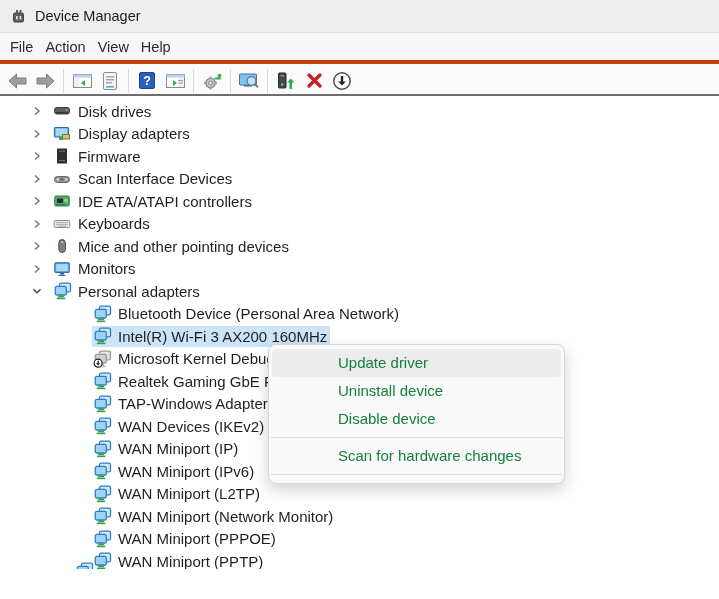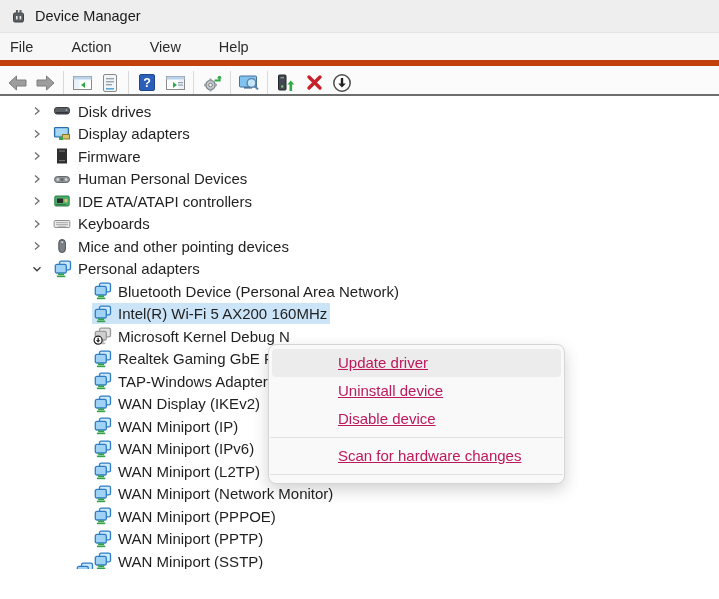--- a/index.html
+++ b/index.html
@@ -7,22 +7,22 @@
     font-family:"Liberation Sans",sans-serif;color:#1f1f1f;background:#fff;}
 
   
   .titlebar{height:32px;background:#eeeeee;display:flex;align-items:center;
     border-bottom:1px solid #e3e3e3;}
   .app-icon{margin-left:10px;display:flex;align-items:center;}
   .title{margin-left:8px;font-size:14.5px;color:#1a1a1a;}
 
   
   .menubar{height:27px;background:#f7f7f7;display:flex;align-items:center;
-    border-bottom:6px solid #c2410c;font-size:14.5px;color:#2b2b2b;}
-  .menu-item{margin-left:26px;padding:2px 6px;cursor:default;}
+    border-bottom:4px solid #c2410c;font-size:14.5px;color:#2b2b2b;}
+  .menu-item{margin-left:0;padding:2px 6px;cursor:default;}
   .menu-item:first-child{margin-left:4px;}
 
   
   .toolbar{height:33px;background:#fbfbfb;display:flex;align-items:center;
     border-bottom:1px solid #e0e0e0;}
   .tbtn{display:flex;align-items:center;justify-content:center;width:26px;height:26px;margin:0 1px;}
   .tbtn:first-child{margin-left:4px;}
   .tsep{width:1px;height:24px;background:#d9d9d9;margin:0 4px;}
 
   
@@ -35,21 +35,21 @@
   .rsel.sel{background:var(--sel,#cce4f7);}
   .ticon{width:19px;height:18px;margin-left:8px;margin-right:6px;display:flex;align-items:center;flex:none;}
   .trow.child .ticon{margin-left:0;}
   .tlabel{color:#1f1f1f;}
   .partial-icon-row{position:absolute;left:75px;bottom:-15px;}
 
   
   .context-menu{position:absolute;left:268px;top:344px;width:295px;
     background:#f9f9f9;border:1px solid #d5d5d5;border-radius:8px;
     box-shadow:0 6px 16px rgba(0,0,0,.18);padding:4px 0;z-index:50;font-size:15px;}
-  .mitem{height:28px;line-height:28px;padding-left:66px;margin:0 3px;border-radius:4px;color:#be185d;text-decoration:underline;}
+  .mitem{height:28px;line-height:28px;padding-left:66px;margin:0 3px;border-radius:4px;color:#15803d;}
   .mitem.hl{background:var(--mhl,#ececec);}
   .mitem.bold{font-weight:bold;}
   .msep{height:1px;background:#e1e1e1;margin:4px 1px;}
 </style>
 </head>
 <body>
 
 <div class="window">
 
   <div class="titlebar">
@@ -231,21 +231,21 @@
         </span>
         <span class="rsel">
           <span class="ticon">
             <svg width="18" height="18" viewBox="0 0 18 18">
               <rect x="1.5" y="6.5" width="15" height="6" rx="3" fill="#8f9499" stroke="#63686d"></rect>
               <circle cx="4.8" cy="9.5" r="1.3" fill="#d7dadd"></circle>
               <circle cx="13.2" cy="9.5" r="1.3" fill="#d7dadd"></circle>
               <rect x="7.5" y="8.2" width="3" height="2.6" fill="#63686d"></rect>
             </svg>
           </span>
-          <span class="tlabel">Human Personal Devices</span>
+          <span class="tlabel">Scan Interface Devices</span>
         </span>
       </div>
       <div class="trow">
         <span class="chev">
           <svg width="12" height="12" viewBox="0 0 12 12">
             <path d="M4 2.5 L8 6 L4 9.5" fill="none" stroke="#6e6e6e" stroke-width="1.3"></path>
           </svg>
         </span>
         <span class="rsel">
           <span class="ticon">
@@ -290,20 +290,38 @@
               <line x1="9.1" y1="2.8" x2="9.1" y2="7.5" stroke="#4e5357" stroke-width="1.1"></line>
               <rect x="8.3" y="4" width="1.7" height="2.6" rx="0.8" fill="#d7dadd"></rect>
             </svg>
           </span>
           <span class="tlabel">Mice and other pointing devices</span>
         </span>
       </div>
       <div class="trow">
         <span class="chev">
           <svg width="12" height="12" viewBox="0 0 12 12">
+            <path d="M4 2.5 L8 6 L4 9.5" fill="none" stroke="#6e6e6e" stroke-width="1.3"></path>
+          </svg>
+        </span>
+        <span class="rsel">
+          <span class="ticon">
+            <svg width="18" height="18" viewBox="0 0 18 18">
+              <rect x="1.8" y="2.8" width="14.4" height="9.6" rx="1" fill="#6fb7ea" stroke="#2e6da8" stroke-width="1.2"></rect>
+              <rect x="3.2" y="4.2" width="11.6" height="6.8" fill="#a9d8f5"></rect>
+              <rect x="7" y="13" width="4" height="1.6" fill="#2e6da8"></rect>
+              <rect x="5.5" y="14.8" width="7" height="1.2" fill="#2e6da8"></rect>
+            </svg>
+          </span>
+          <span class="tlabel">Monitors</span>
+        </span>
+      </div>
+      <div class="trow">
+        <span class="chev">
+          <svg width="12" height="12" viewBox="0 0 12 12">
             <path d="M2.5 4.2 L6 7.8 L9.5 4.2" fill="none" stroke="#3c3c3c" stroke-width="1.3"></path>
           </svg>
         </span>
         <span class="rsel">
           <span class="ticon">
             <svg width="19" height="18" viewBox="0 0 18 18">
               <rect x="6" y="1.2" width="11" height="8.6" rx="1.6" fill="#cde9fb" stroke="#2e7cc4" stroke-width="1.3"></rect>
               <rect x="1.8" y="4.4" width="11" height="8.6" rx="1.6" fill="#9fd2f4" stroke="#2e7cc4" stroke-width="1.3"></rect>
               <rect x="4.6" y="13.4" width="6" height="1.9" fill="#34a24a"></rect>
               <rect x="3.4" y="15.6" width="8.4" height="1.6" fill="#34a24a"></rect>
@@ -328,21 +346,21 @@
       <div class="trow child">
         <span class="rsel sel">
           <span class="ticon">
             <svg width="19" height="18" viewBox="0 0 18 18">
               <rect x="6" y="1.2" width="11" height="8.6" rx="1.6" fill="#cde9fb" stroke="#2e7cc4" stroke-width="1.3"></rect>
               <rect x="1.8" y="4.4" width="11" height="8.6" rx="1.6" fill="#9fd2f4" stroke="#2e7cc4" stroke-width="1.3"></rect>
               <rect x="4.6" y="13.4" width="6" height="1.9" fill="#34a24a"></rect>
               <rect x="3.4" y="15.6" width="8.4" height="1.6" fill="#34a24a"></rect>
             </svg>
           </span>
-          <span class="tlabel">Intel(R) Wi-Fi 5 AX200 160MHz</span>
+          <span class="tlabel">Intel(R) Wi-Fi 3 AX200 160MHz</span>
         </span>
       </div>
       <div class="trow child">
         <span class="rsel">
           <span class="ticon">
             <svg width="19" height="18" viewBox="0 0 18 18">
               <rect x="6" y="1.2" width="11" height="8.6" rx="1.6" fill="#e3e3e3" stroke="#9a9a9a" stroke-width="1.3"></rect>
               <rect x="1.8" y="4.4" width="11" height="8.6" rx="1.6" fill="#cfcfcf" stroke="#9a9a9a" stroke-width="1.3"></rect>
               <rect x="4.6" y="13.4" width="6" height="1.9" fill="#b5b5b5"></rect>
               <rect x="3.4" y="15.6" width="8.4" height="1.6" fill="#b5b5b5"></rect>
@@ -383,21 +401,21 @@
       <div class="trow child">
         <span class="rsel">
           <span class="ticon">
             <svg width="19" height="18" viewBox="0 0 18 18">
               <rect x="6" y="1.2" width="11" height="8.6" rx="1.6" fill="#cde9fb" stroke="#2e7cc4" stroke-width="1.3"></rect>
               <rect x="1.8" y="4.4" width="11" height="8.6" rx="1.6" fill="#9fd2f4" stroke="#2e7cc4" stroke-width="1.3"></rect>
               <rect x="4.6" y="13.4" width="6" height="1.9" fill="#34a24a"></rect>
               <rect x="3.4" y="15.6" width="8.4" height="1.6" fill="#34a24a"></rect>
             </svg>
           </span>
-          <span class="tlabel">WAN Display (IKEv2)</span>
+          <span class="tlabel">WAN Devices (IKEv2)</span>
         </span>
       </div>
       <div class="trow child">
         <span class="rsel">
           <span class="ticon">
             <svg width="19" height="18" viewBox="0 0 18 18">
               <rect x="6" y="1.2" width="11" height="8.6" rx="1.6" fill="#cde9fb" stroke="#2e7cc4" stroke-width="1.3"></rect>
               <rect x="1.8" y="4.4" width="11" height="8.6" rx="1.6" fill="#9fd2f4" stroke="#2e7cc4" stroke-width="1.3"></rect>
               <rect x="4.6" y="13.4" width="6" height="1.9" fill="#34a24a"></rect>
               <rect x="3.4" y="15.6" width="8.4" height="1.6" fill="#34a24a"></rect>

